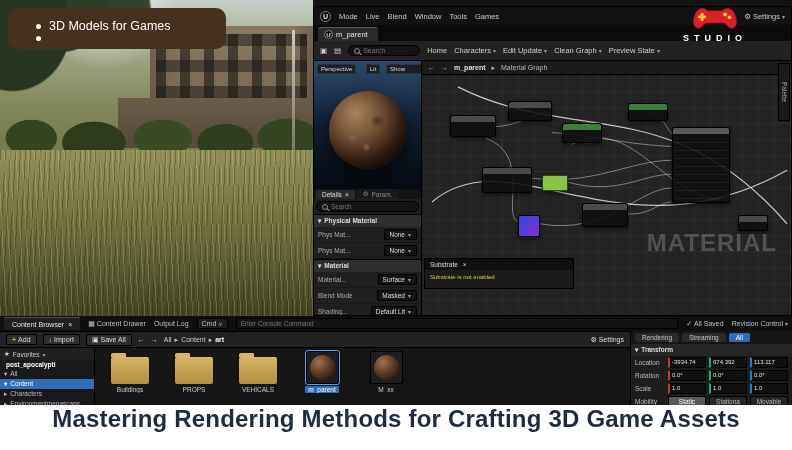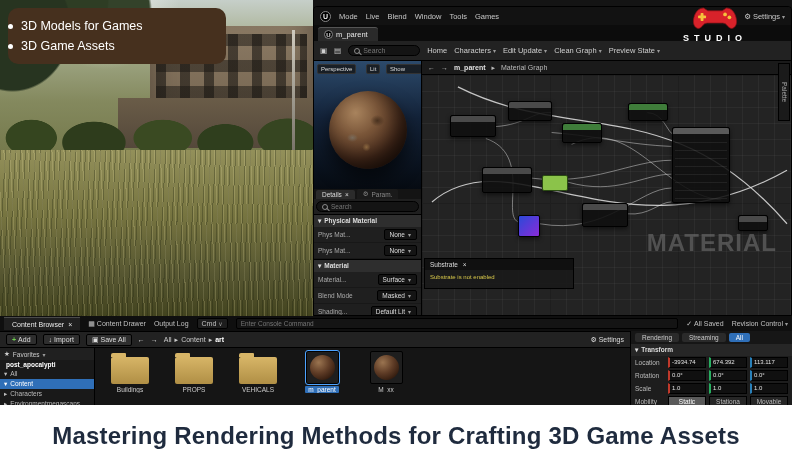--- a/index.html
+++ b/index.html
@@ -131,28 +131,28 @@
   .itab.sel{background:#2f6fb8;color:#fff}
   .ihead{display:flex;gap:3px;background:#262626;padding:2px 4px;color:#ddd;font-weight:bold}
   .irow{display:flex;align-items:center;gap:3px;padding:1px 4px}
   .ilab{width:30px;flex:none}
   .vbox{flex:1;background:#101010;border:1px solid #000;padding:0 2px;color:#e0e0e0;font-size:6px;line-height:9px;white-space:nowrap;overflow:hidden}
   .vx{border-left:2px solid #c0392b}.vy{border-left:2px solid #27ae60}.vz{border-left:2px solid #2980b9}
   .mbtn{flex:1;text-align:center;background:#262626;border:1px solid #000;padding:1px 0}
   .mbtn.sel{background:#5a5a5a;color:#fff}
 
   
-  #bullets{left:8px;top:8px;width:218px;background:#46301e;border-radius:10px;padding:8px 0;color:#fff;font-size:12.5px;line-height:20px;z-index:5}
+  #bullets{left:8px;top:8px;width:218px;background:#46301e;border-radius:10px;padding:8px 28px;color:#fff;font-size:12.5px;line-height:20px;z-index:5}
   #bullets div{display:flex;gap:8px;align-items:center}
   .dot{width:5px;height:5px;border-radius:50%;background:#fff;flex:none}
   #logo{right:2px;top:0;width:150px;z-index:5;display:flex;flex-direction:column;align-items:center;padding-top:4px}
   .brand{font-size:22px;font-weight:bold;font-style:italic;color:#e2242a;letter-spacing:.5px;
     text-shadow:0 0 1px #fff,1px 1px 0 #7a1114}
   .studio{font-size:9px;color:#fff;letter-spacing:5px;margin-top:1px;font-weight:bold}
-  #banner{left:0;top:405px;width:792px;height:45px;background:#fff;display:flex;align-items:flex-end;justify-content:center;z-index:6}
+  #banner{left:0;top:405px;width:792px;height:45px;background:#fff;display:flex;align-items:flex-start;justify-content:center;z-index:6}
   #banner span{font-size:24px;font-weight:bold;color:#1f2b3e;letter-spacing:.2px;white-space:nowrap}
 </style>
 </head>
 <body>
 
 <div id="canvas">
 
   <div id="scene" class="abs">
     <div class="sky"></div>
     <div class="trees"></div>
@@ -493,21 +493,20 @@
     </div>
   </div>
 
   <div id="bullets" class="abs">
     <div>
         <span class="dot"></span>
         <span>3D Models for Games</span>
       </div>
     <div>
         <span class="dot"></span>
-        <span>3D Game Assets</span>
       </div>
   </div>
 
   <div id="logo" class="abs">
     <svg width="46" height="28" viewBox="0 0 64 36">
       <path d="M16 4 C6 4 2 16 2 23 C2 30 7 34 11 32 C15 30 16 25 21 25 L43 25 C48 25 49 30 53 32 C57 34 62 30 62 23 C62 16 58 4 48 4 L42 8 L22 8 Z" fill="#d8222a" stroke="#8c1116" stroke-width="1"></path>
       <circle cx="46" cy="13" r="2.6" fill="#f5c23c"></circle>
       <circle cx="52" cy="17" r="2.6" fill="#f5c23c"></circle>
       <rect x="12" y="11" width="4" height="11" rx="1" fill="#f5c23c"></rect>
       <rect x="8.5" y="14.5" width="11" height="4" rx="1" fill="#f5c23c"></rect>

